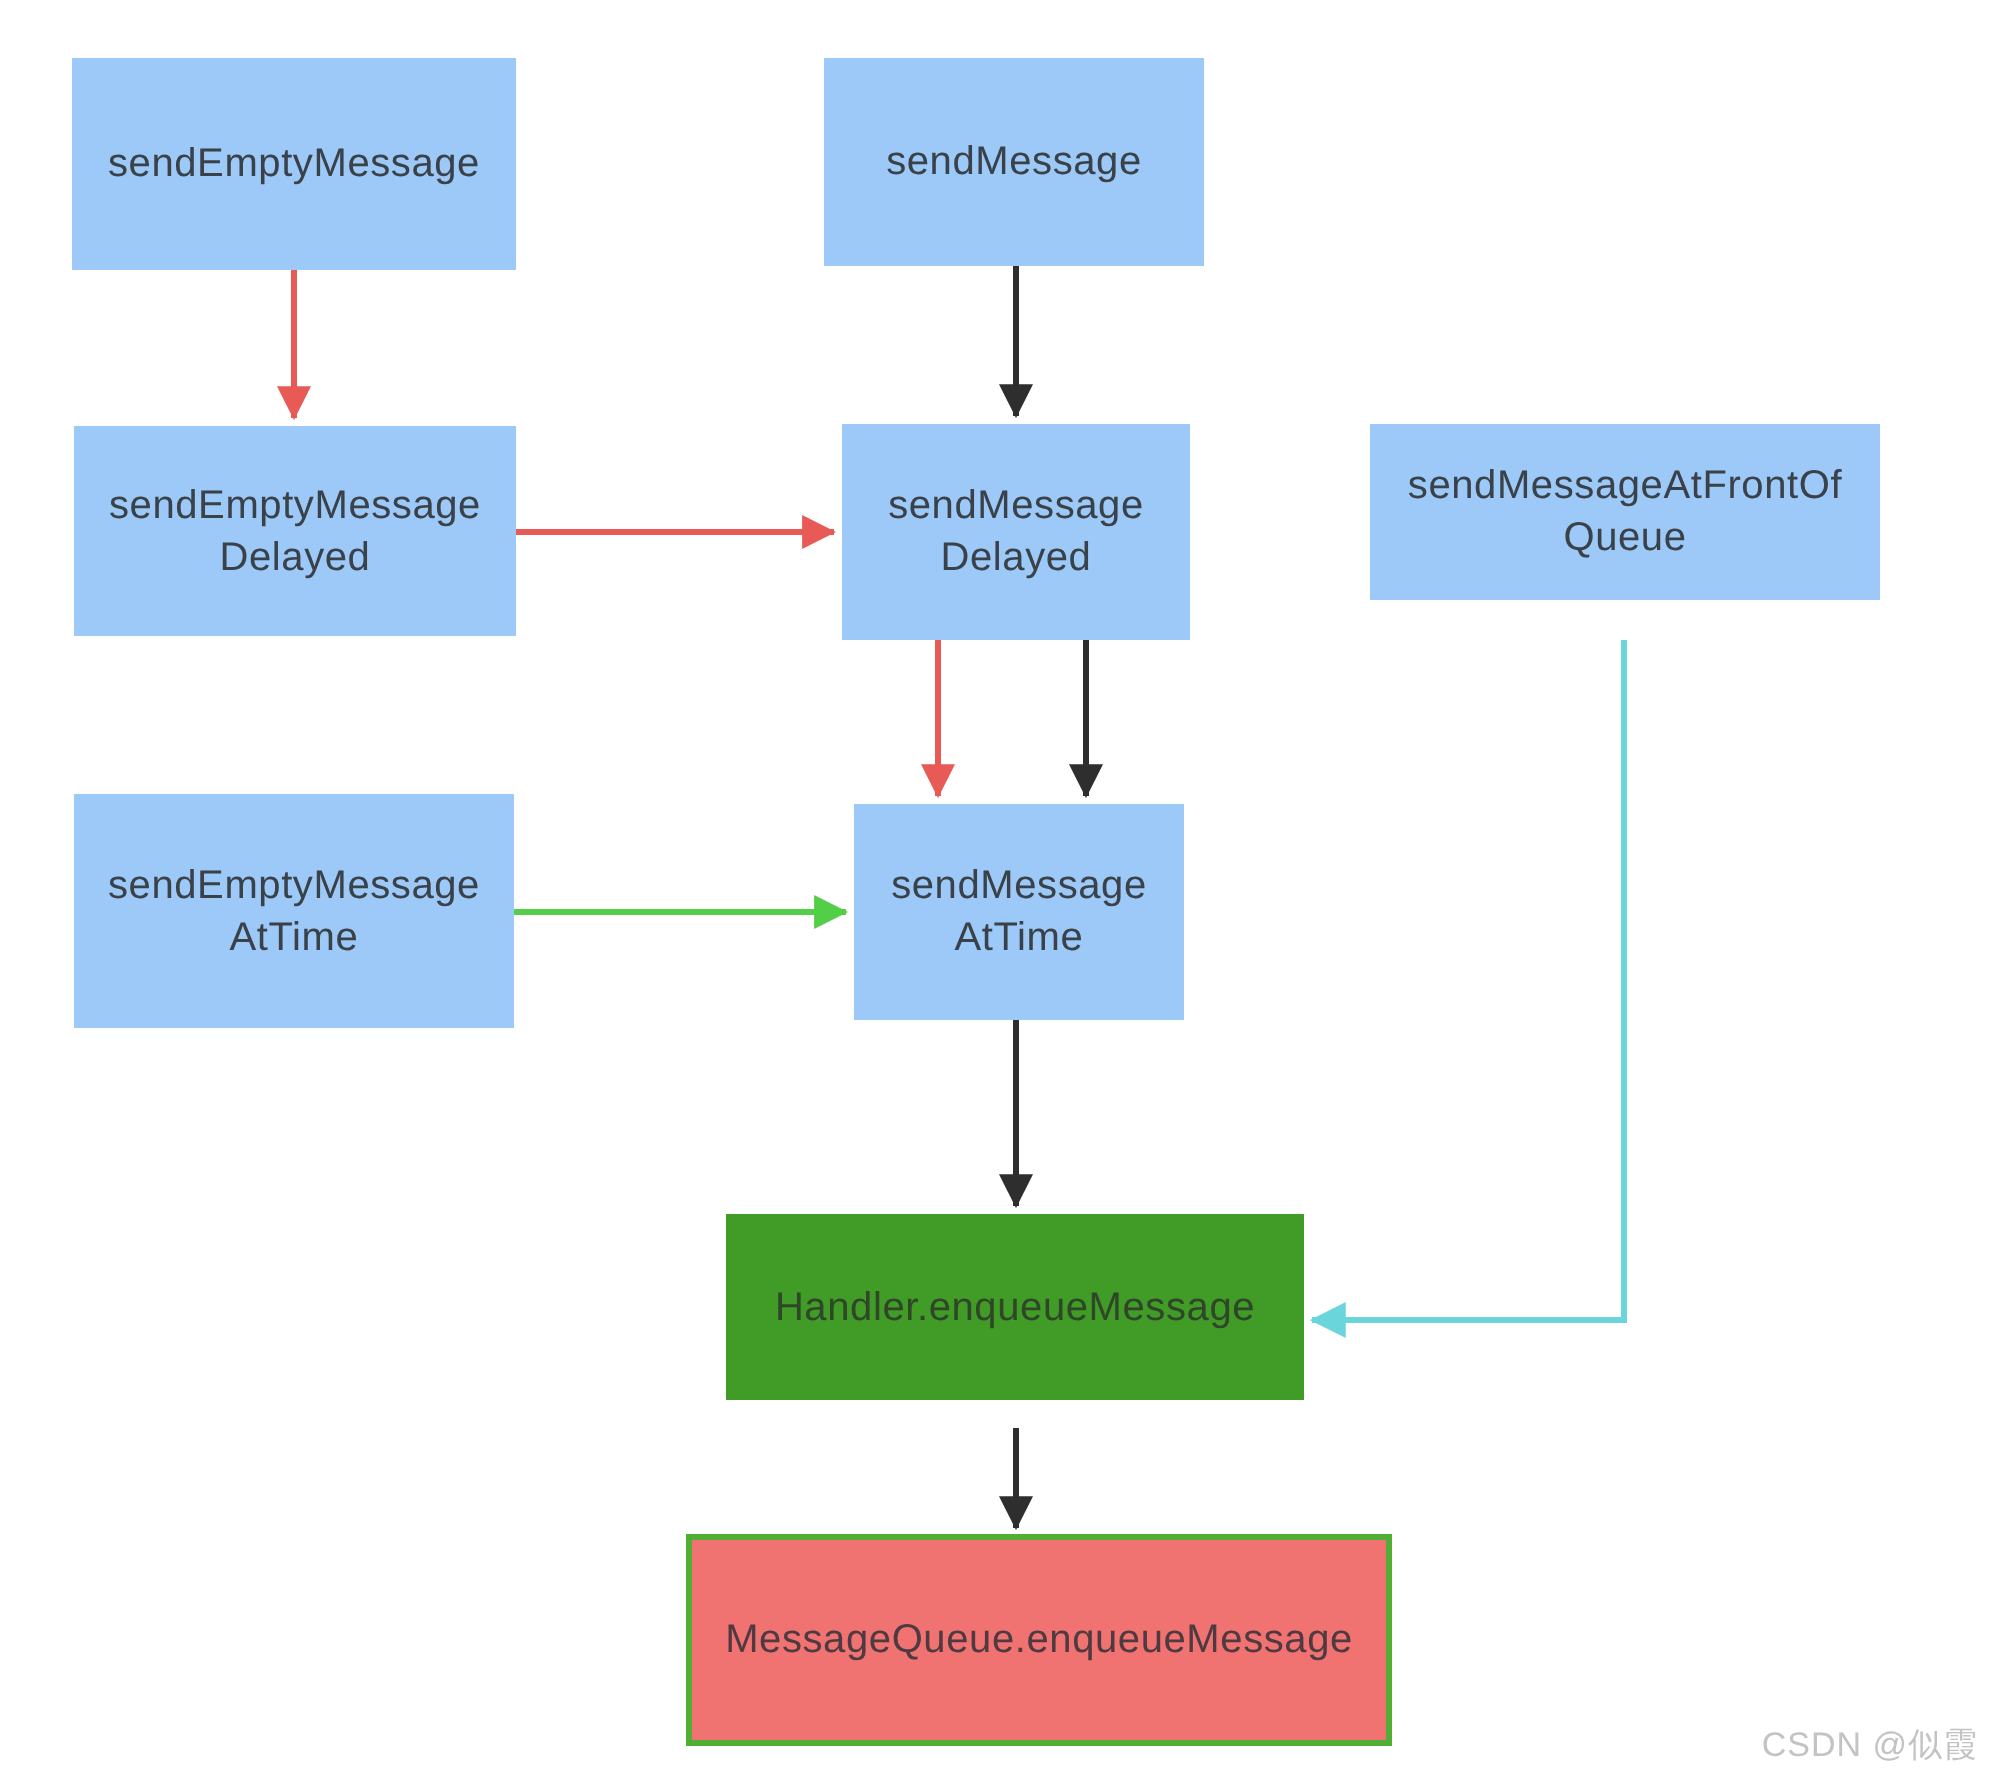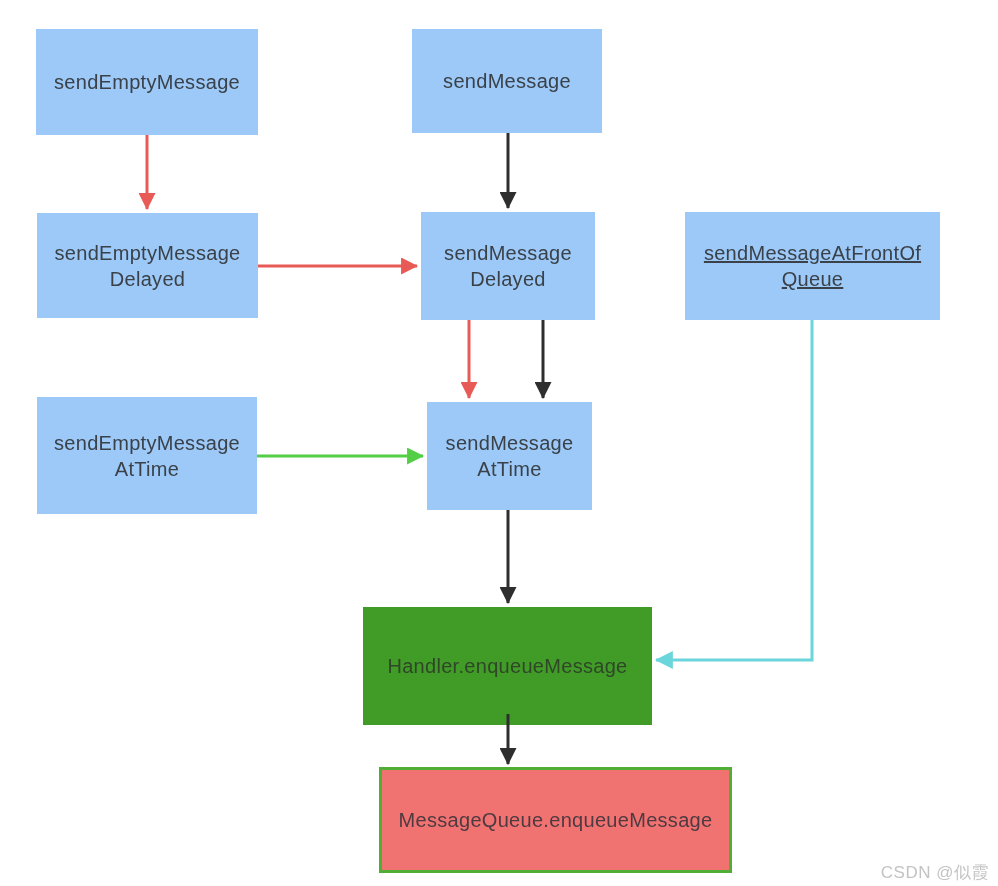--- a/index.html
+++ b/index.html
@@ -23,21 +23,21 @@
     text-align: center;
     white-space: pre-line;
     font-size: 20px;
     line-height: 1.3;
     letter-spacing: 0.3px;
     box-sizing: border-box;
     color: var(--text_dark);
   }
   .node.blue  { background: var(--box_blue); text-align: center; }
   .node.green { background: var(--box_green); color: var(--text_on_green); }
-  .node.red   { background: var(--box_red_fill); border: 3px solid var(--box_red_border); color: var(--text_on_red); margin-left: 36px; }
+  .node.red   { background: var(--box_red_fill); border: 3px solid var(--box_red_border); color: var(--text_on_red); }
   svg.edges {
     position: absolute;
     left: 0; top: 0;
     width: 998px; height: 886px;
     pointer-events: none;
   }
   svg.edges line, svg.edges polyline {
     fill: none;
     stroke-width: 3;
   }
@@ -66,30 +66,30 @@
   <div class="node blue" style="left:36px;  top:29px;  width:222px; height:106px;">sendEmptyMessage</div>
 
   <div class="node blue" style="left:412px; top:29px;  width:190px; height:104px;">sendMessage</div>
 
   <div class="node blue" style="left:37px;  top:213px; width:221px; height:105px;">sendEmptyMessage
 Delayed</div>
 
   <div class="node blue" style="left:421px; top:212px; width:174px; height:108px;">sendMessage
 Delayed</div>
 
-  <div class="node blue" style="left:685px; top:212px; width:255px; height:108px;text-decoration:underline;">sendMessageAtFrontOf
+  <div class="node blue" style="left:685px; top:212px; width:255px; height:88px;">sendMessageAtFrontOf
 Queue</div>
 
   <div class="node blue" style="left:37px;  top:397px; width:220px; height:117px;">sendEmptyMessage
 AtTime</div>
 
   <div class="node blue" style="left:427px; top:402px; width:165px; height:108px;">sendMessage
 AtTime</div>
 
-  <div class="node green" style="left:363px; top:607px; width:289px; height:118px;">Handler.enqueueMessage</div>
+  <div class="node green" style="left:363px; top:607px; width:289px; height:93px;">Handler.enqueueMessage</div>
 
   <div class="node red" style="left:343px; top:767px; width:353px; height:106px;">MessageQueue.enqueueMessage</div>
 
   <svg class="edges" viewBox="0 0 998 886" aria-hidden="true">
     <defs>
       <marker id="ah-red" viewBox="0 0 16 16" refX="15" refY="8" markerWidth="17" markerHeight="17" orient="auto" markerUnits="userSpaceOnUse">
         <path class="m-red" d="M0,0 L16,8 L0,16 Z"></path>
       </marker>
       <marker id="ah-black" viewBox="0 0 16 16" refX="15" refY="8" markerWidth="17" markerHeight="17" orient="auto" markerUnits="userSpaceOnUse">
         <path class="m-black" d="M0,0 L16,8 L0,16 Z"></path>

